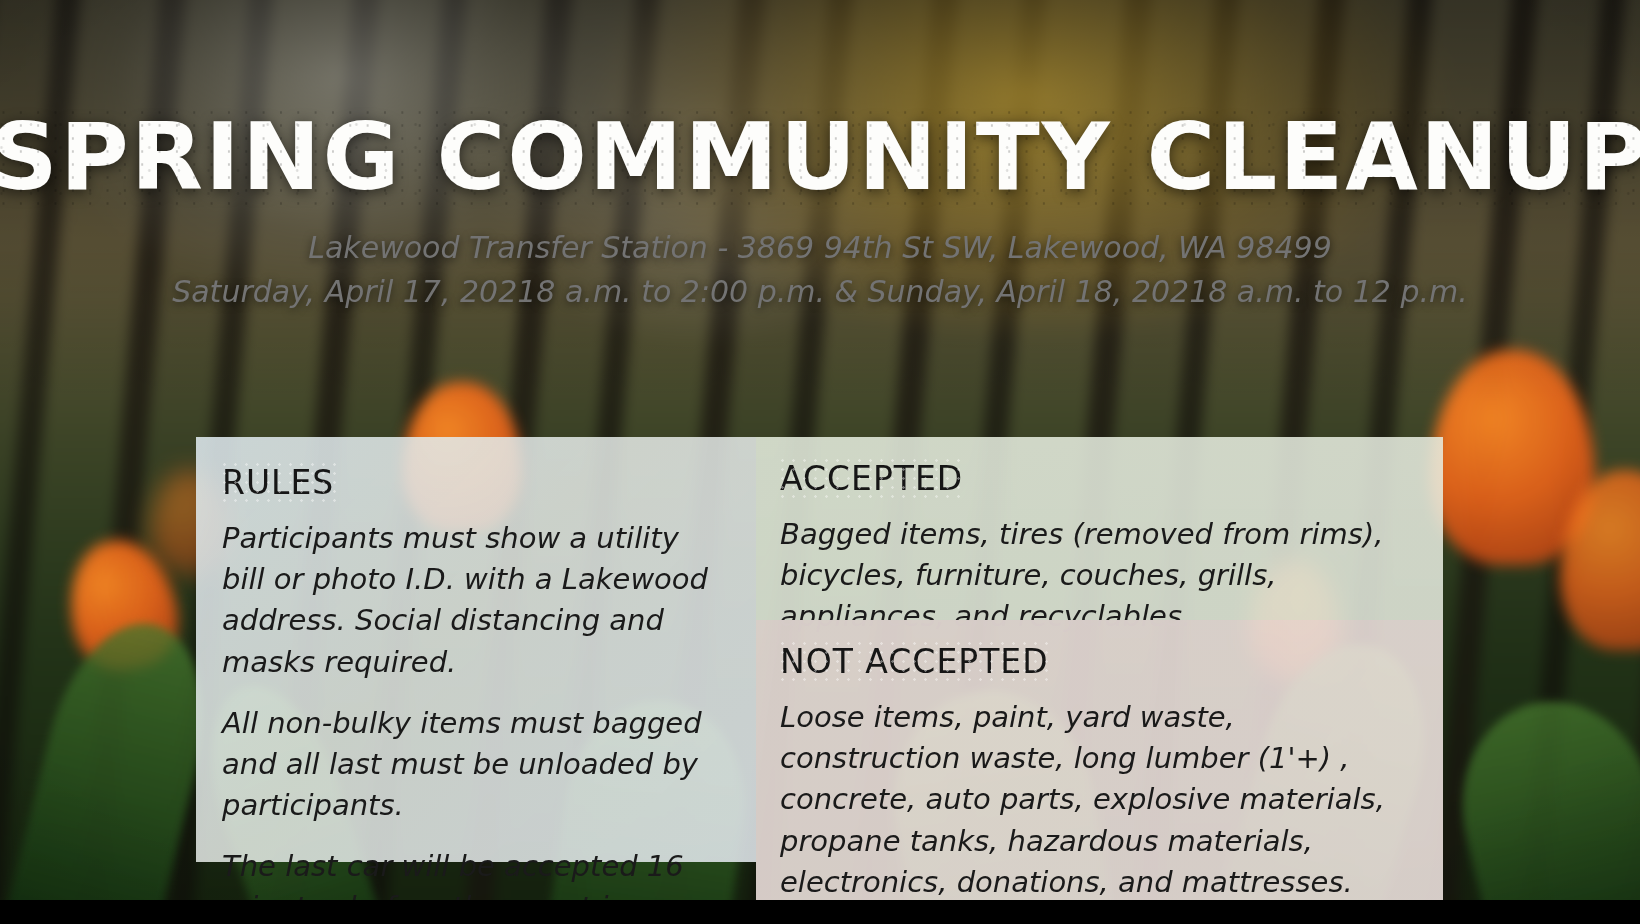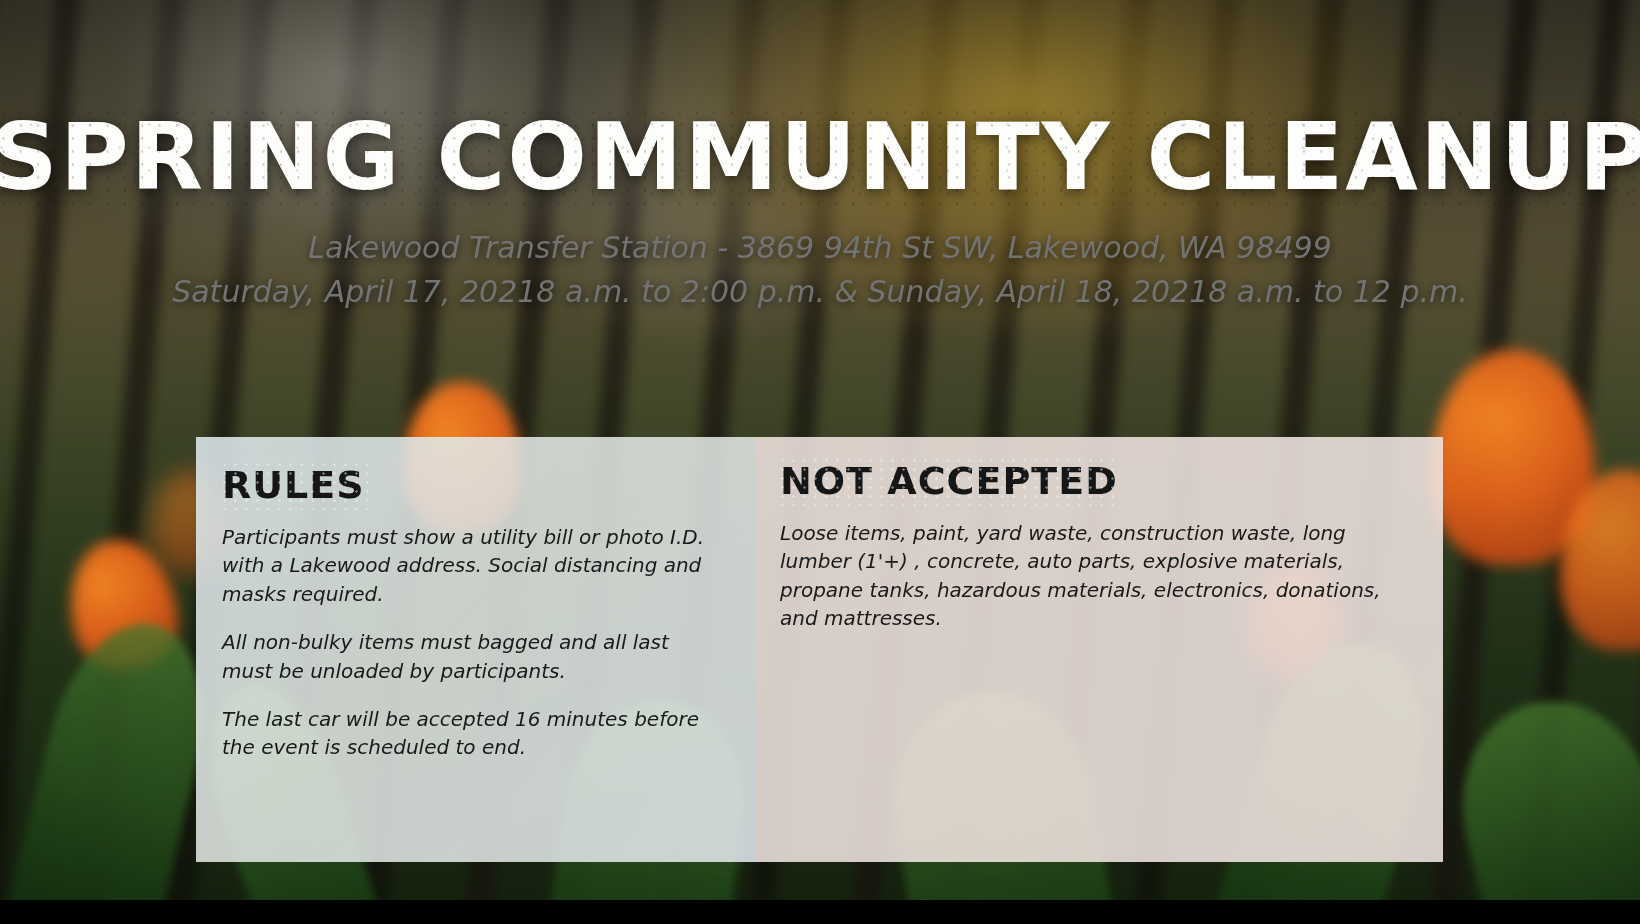--- a/index.html
+++ b/index.html
@@ -151,43 +151,43 @@
     height: 183px;
   }
   .box-not {
     background: linear-gradient(120deg, rgba(240,228,224,0.88) 0%, rgba(243,231,228,0.87) 100%);
     padding: 22px 30px 4px 24px;
     box-sizing: border-box;
     flex: 1;
   }
   .box-h {
     font-family: "DejaVu Sans", sans-serif;
-    font-weight: 700;
-    font-size: 38px;
+    font-weight: 400;
+    font-size: 33px;
     letter-spacing: 1px;
     text-transform: uppercase;
     color: #161616;
     margin: 0 0 16px 0;
     position: relative;
     display: inline-block;
   }
   .box-h::after {
     content: "";
     position: absolute;
     inset: -3px;
     pointer-events: none;
     background-image: radial-gradient(circle, rgba(255,255,255,0.8) 1px, transparent 1.5px);
     background-size: 11px 9px;
     mix-blend-mode: screen;
     opacity: 0.5;
   }
   .body-p {
     font-family: "DejaVu Sans", sans-serif;
     font-style: italic;
-    font-size: 20px;
+    font-size: 29px;
     line-height: 1.42;
     color: #1a1a1a;
     margin: 0 0 20px 0;
   }
   .body-p:last-child { margin-bottom: 0; }
 </style>
 </head>
 <body>
 
 <div class="poster">
@@ -216,20 +216,24 @@
   <div class="panels">
 
     <div class="col-left">
       <div class="box-h">RULES</div>
       <p class="body-p">Participants must show a utility bill or photo I.D. with a Lakewood address. Social distancing and masks required.</p>
       <p class="body-p">All non-bulky items must bagged and all last must be unloaded by participants.</p>
       <p class="body-p">The last car will be accepted 16 minutes before the event is scheduled to end.</p>
     </div>
 
     <div class="col-right">
+      <div class="box-accepted">
+        <div class="box-h">ACCEPTED</div>
+        <p class="body-p">Bagged items, tires (removed from rims), bicycles, furniture, couches, grills, appliances, and recyclables.</p>
+      </div>
       <div class="box-not">
         <div class="box-h">NOT ACCEPTED</div>
         <p class="body-p">Loose items, paint, yard waste, construction waste, long lumber (1'+) , concrete, auto parts, explosive materials, propane tanks, hazardous materials, electronics, donations, and mattresses.</p>
       </div>
     </div>
 
   </div>
 </div>
 
 </body></html>

